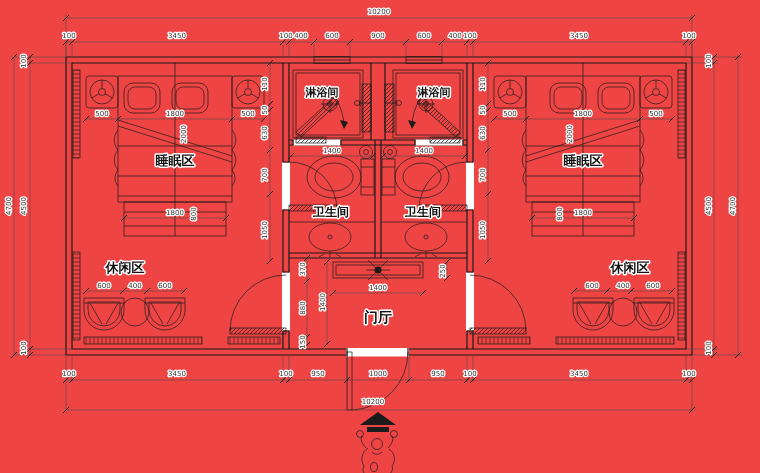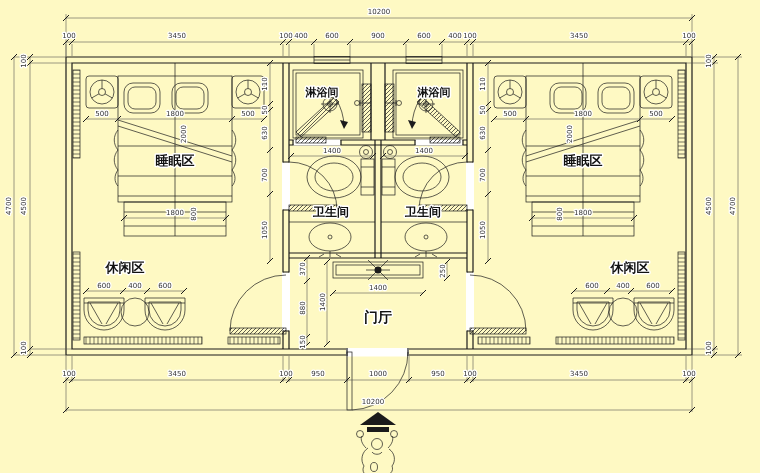--- a/index.html
+++ b/index.html
@@ -1,16 +1,16 @@
 <!DOCTYPE html>
 <html><head>
 <meta charset="utf-8">
 <style>
   html,body{margin:0;padding:0;background:#ffffff;}
-  #stage{position:relative;width:760px;height:473px;background:#fef9c3;overflow:hidden;
+  #stage{position:relative;width:760px;height:473px;background:#ef4444;overflow:hidden;
          font-family:"DejaVu Sans",sans-serif;}
   svg{display:block}
   .w{stroke:#1b1b1b;stroke-width:1.2;fill:none}
   .t{stroke:#1b1b1b;stroke-width:0.7;fill:none}
   .f{fill:#1b1b1b;stroke:none}
   .cover{fill:#ffffff;stroke:none}
   .d{stroke:#4a4a4a;stroke-width:0.55;fill:none}
   .dk{stroke:#1b1b1b;stroke-width:1;fill:none}
   .dt{font-family:"DejaVu Sans",sans-serif;font-size:7px;fill:#333;text-anchor:middle;
       paint-order:stroke;stroke:#ffffff;stroke-width:2.5px;stroke-linejoin:round}

